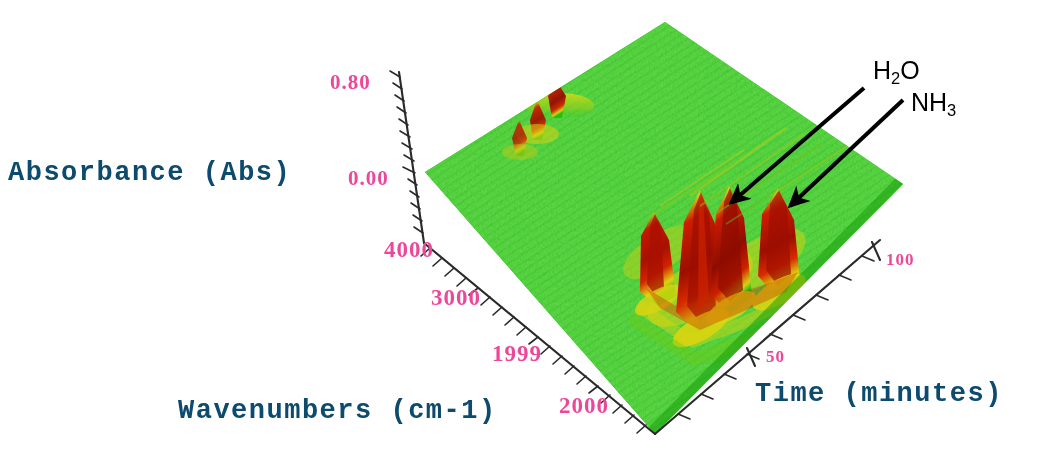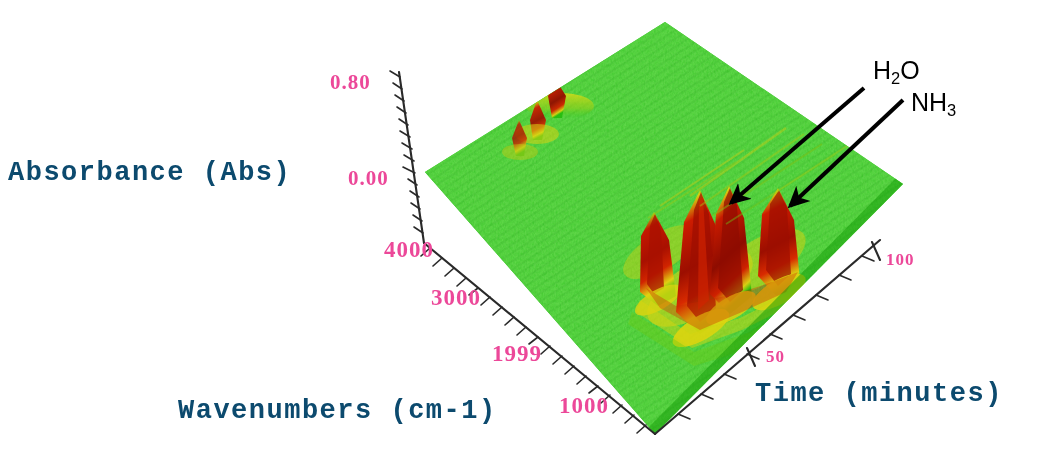--- a/index.html
+++ b/index.html
@@ -304,21 +304,21 @@
   <div class="axis-title" id="axis-title-absorbance">Absorbance (Abs)</div>
   <div class="axis-title" id="axis-title-wavenumbers">Wavenumbers (cm-1)</div>
   <div class="axis-title" id="axis-title-time">Time (minutes)</div>
 
   <div class="tick-label z" id="z-tick-080">0.80</div>
   <div class="tick-label z" id="z-tick-000">0.00</div>
 
   <div class="tick-label wn" id="wn-tick-4000">4000</div>
   <div class="tick-label wn" id="wn-tick-3000">3000</div>
   <div class="tick-label wn" id="wn-tick-2000">1999</div>
-  <div class="tick-label wn" id="wn-tick-1000">1000</div>
+  <div class="tick-label wn" id="wn-tick-1000">2000</div>
 
   <div class="tick-label time" id="time-tick-50">50</div>
   <div class="tick-label time" id="time-tick-100">100</div>
 
   <div class="species-label" id="species-h2o">
     <span>H</span><sub>2</sub><span>O</span>
   </div>
   <div class="species-label" id="species-nh3">
     <span>NH</span><sub>3</sub><span></span>
   </div>

